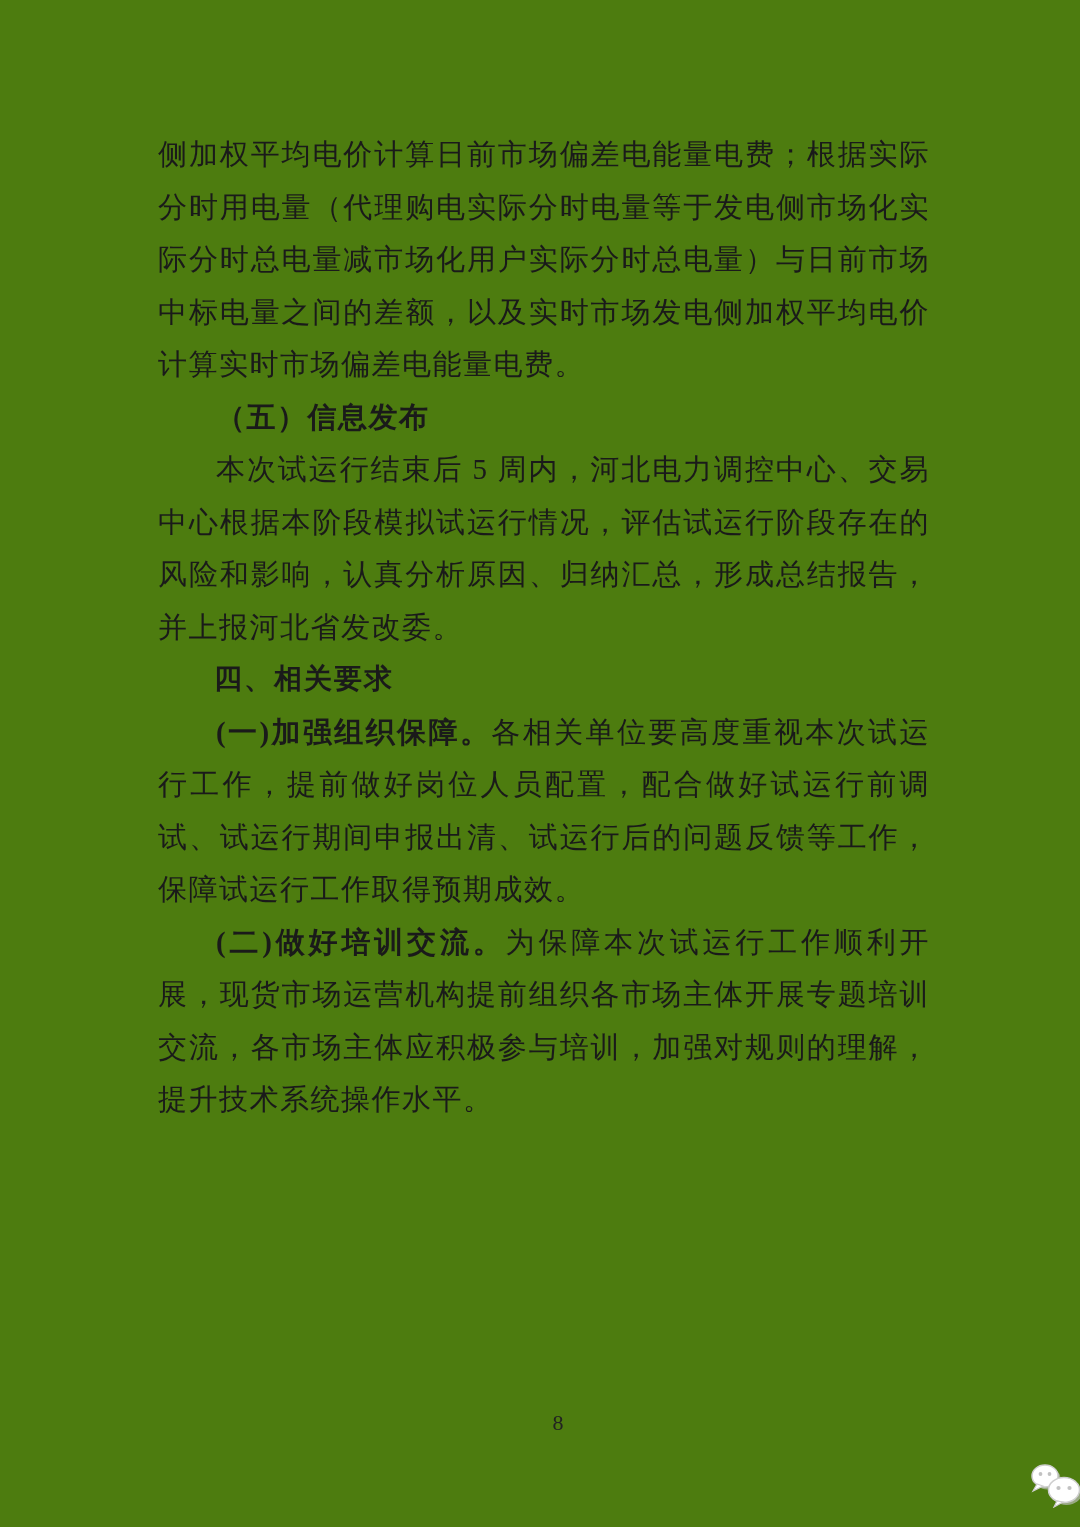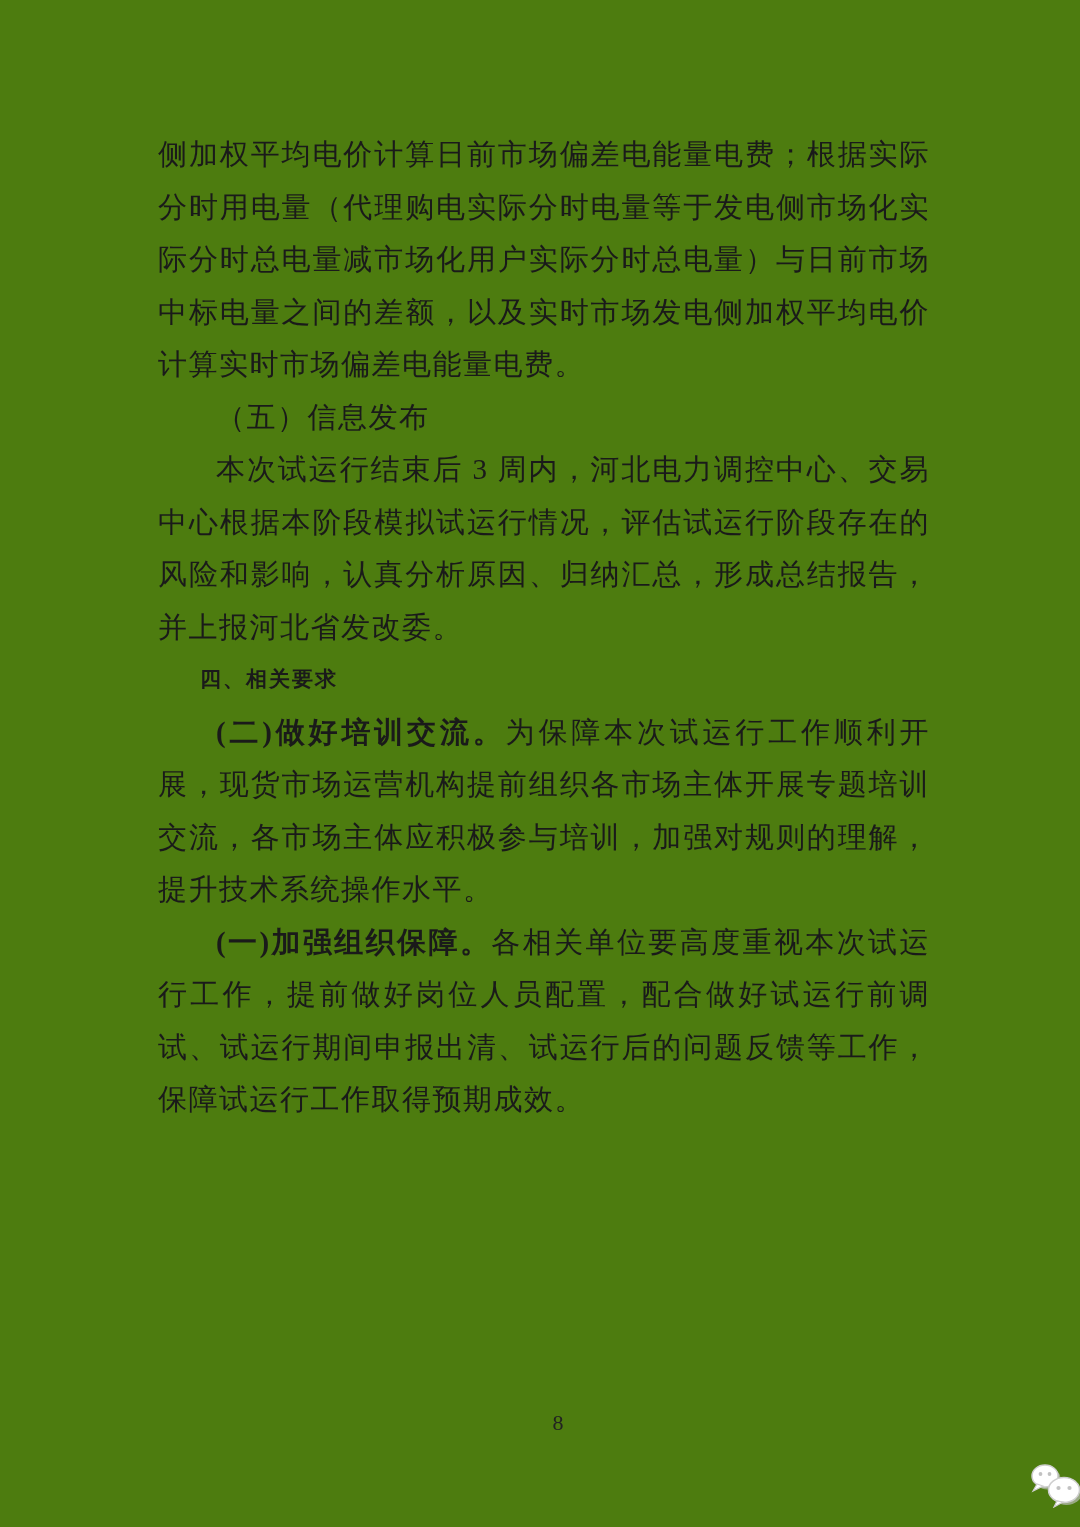--- a/index.html
+++ b/index.html
@@ -21,27 +21,27 @@
     font-size: 29px;
     line-height: 52.5px;
     letter-spacing: 1.5px;
     text-align: justify;
   }
   .content p { margin: 0; }
   .para { text-indent: 2em; }
   .para.no-indent { text-indent: 0; }
   .subheading {
     text-indent: 2em;
-    font-weight: normal;
+    font-weight: bold;
   }
   .chapter-heading {
     text-indent: 2em;
     font-family: "Liberation Sans", sans-serif;
     font-weight: bold;
-    font-size: 21px;
+    font-size: 28px;
     letter-spacing: 2px;
   }
   .lead { font-weight: bold; }
   .page-number {
     position: absolute;
     top: 1410px;
     left: 0;
     width: 100%;
     text-align: center;
     font-size: 22px;
@@ -73,27 +73,27 @@
 <div class="page">
 
   <div class="content">
 
     <p class="para no-indent">侧加权平均电价计算日前市场偏差电能量电费；根据实际分时用电量（代理购电实际分时电量等于发电侧市场化实际分时总电量减市场化用户实际分时总电量）与日前市场中标电量之间的差额，以及实时市场发电侧加权平均电价计算实时市场偏差电能量电费。</p>
 
     <p class="subheading">（五）信息发布</p>
 
 
 
-    <p class="para">本次试运行结束后 3 周内，河北电力调控中心、交易中心根据本阶段模拟试运行情况，评估试运行阶段存在的风险和影响，认真分析原因、归纳汇总，形成总结报告，并上报河北省发改委。</p>
+    <p class="para">本次试运行结束后 5 周内，河北电力调控中心、交易中心根据本阶段模拟试运行情况，评估试运行阶段存在的风险和影响，认真分析原因、归纳汇总，形成总结报告，并上报河北省发改委。</p>
 
     <p class="chapter-heading">四、相关要求</p>
 
+    <p class="para"><span class="lead">(一)加强组织保障。</span><span>各相关单位要高度重视本次试运行工作，提前做好岗位人员配置，配合做好试运行前调试、试运行期间申报出清、试运行后的问题反馈等工作，保障试运行工作取得预期成效。</span></p>
+
     <p class="para"><span class="lead">(二)做好培训交流。</span><span>为保障本次试运行工作顺利开展，现货市场运营机构提前组织各市场主体开展专题培训交流，各市场主体应积极参与培训，加强对规则的理解，提升技术系统操作水平。</span></p>
-
-    <p class="para"><span class="lead">(一)加强组织保障。</span><span>各相关单位要高度重视本次试运行工作，提前做好岗位人员配置，配合做好试运行前调试、试运行期间申报出清、试运行后的问题反馈等工作，保障试运行工作取得预期成效。</span></p>
 
   </div>
 
   <div class="page-number">8</div>
 
   <div class="watermark">
     <span class="wicon">
       <svg width="52" height="46" viewBox="0 0 52 46" xmlns="http://www.w3.org/2000/svg">
 
         <g transform="translate(2.5,2.5)" fill="#c2c2c2" opacity="0.65">

